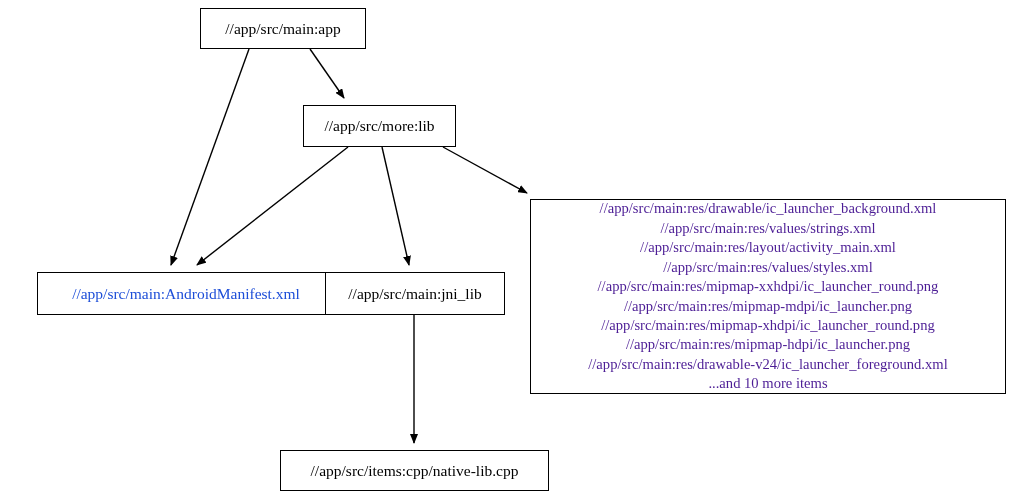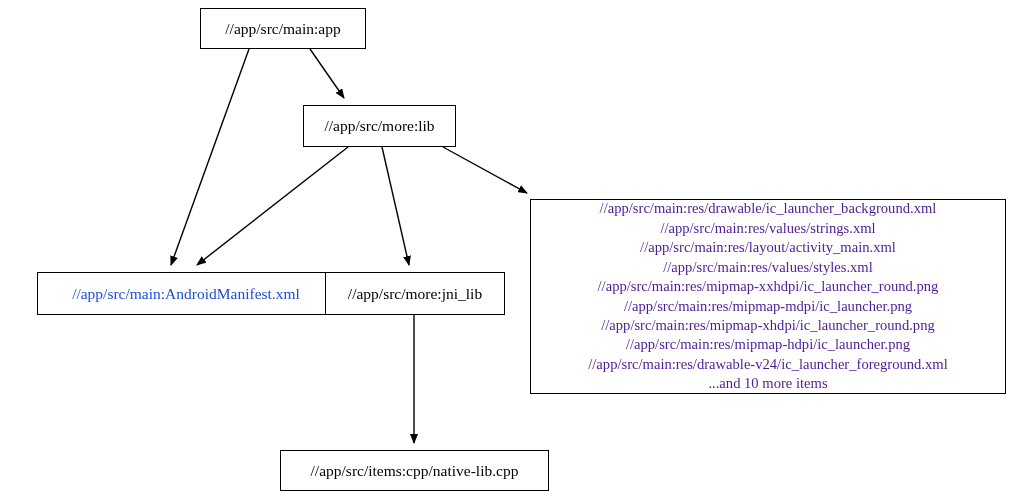--- a/index.html
+++ b/index.html
@@ -81,21 +81,21 @@
 
   <div class="node node-single" style="left: 303px; top: 105px; width: 153px; height: 42px; border-color: rgb(0, 0, 0); color: rgb(0, 0, 0);">
     <span class="node-label">//app/src/more:lib</span>
   </div>
 
   <div class="node node-single" style="left: 5px; top: 272px; width: 298px; height: 43px; border-color: rgb(0, 0, 0); color: #1d4ed8; margin-left: 32px;">
     <span class="node-label">//app/src/main:AndroidManifest.xml</span>
   </div>
 
   <div class="node node-single" style="left: 325px; top: 272px; width: 180px; height: 43px; border-color: rgb(0, 0, 0); color: rgb(0, 0, 0);">
-    <span class="node-label">//app/src/more:jni_lib</span>
+    <span class="node-label">//app/src/main:jni_lib</span>
   </div>
 
   <div class="node node-multi" style="left: 530px; top: 199px; width: 476px; height: 195px; border-color: rgb(0, 0, 0); color: #4c1d95;">
     <span class="node-label">//app/src/main:res/drawable/ic_launcher_background.xml
 //app/src/main:res/values/strings.xml
 //app/src/main:res/layout/activity_main.xml
 //app/src/main:res/values/styles.xml
 //app/src/main:res/mipmap-xxhdpi/ic_launcher_round.png
 //app/src/main:res/mipmap-mdpi/ic_launcher.png
 //app/src/main:res/mipmap-xhdpi/ic_launcher_round.png

